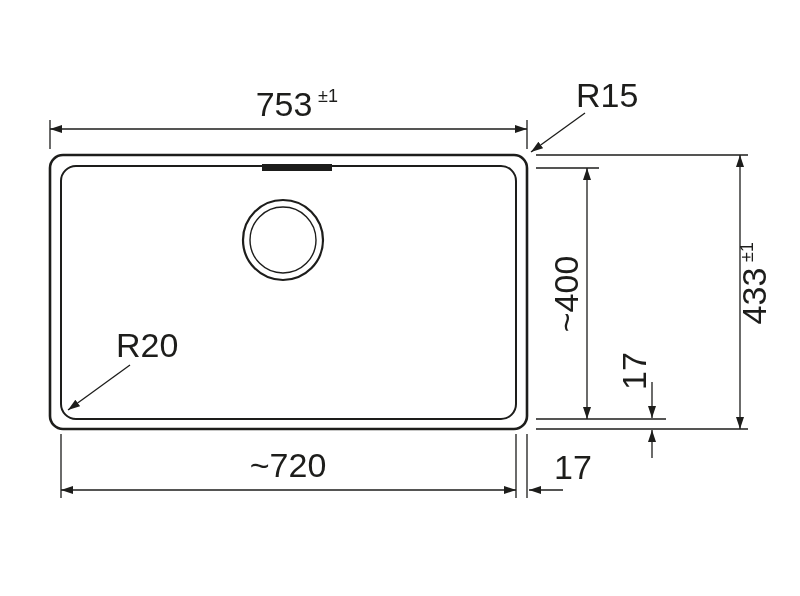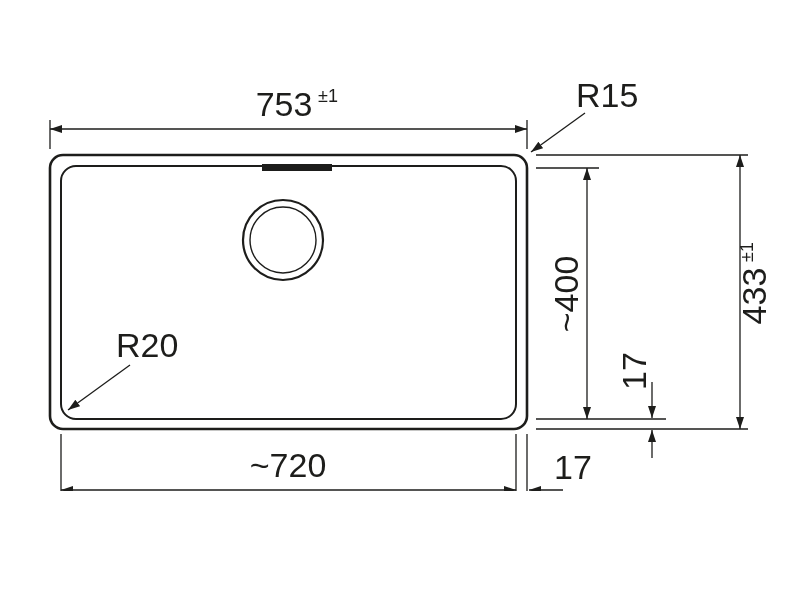--- a/index.html
+++ b/index.html
@@ -3,21 +3,21 @@
 <meta charset="utf-8">
 <style>
   html, body {
     margin: 0;
     padding: 0;
     background: #ffffff;
   }
   .stage {
     position: relative;
     width: 800px;
-    height: 491px;
+    height: 596px;
     background: #ffffff;
     overflow: hidden;
   }
   svg { display: block; }
   text {
     font-family: "Liberation Sans", sans-serif;
     fill: #1d1d1b;
   }
   .dim-text { font-size: 34px; }
   .tol-text { font-size: 18px; }

